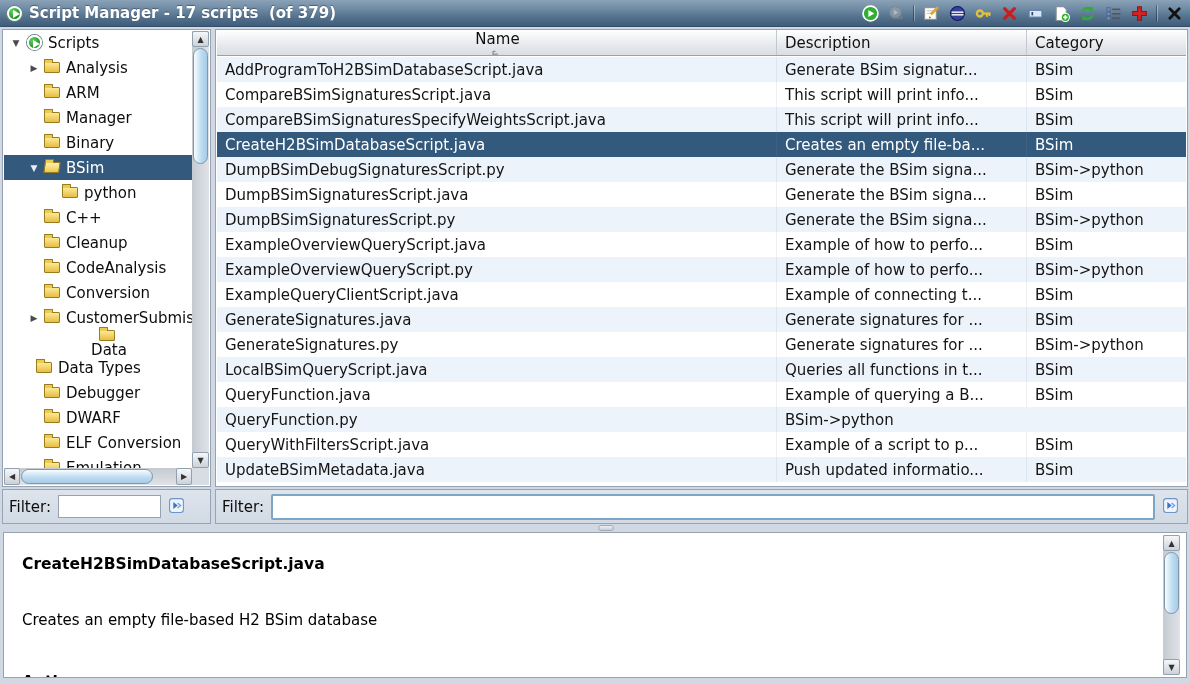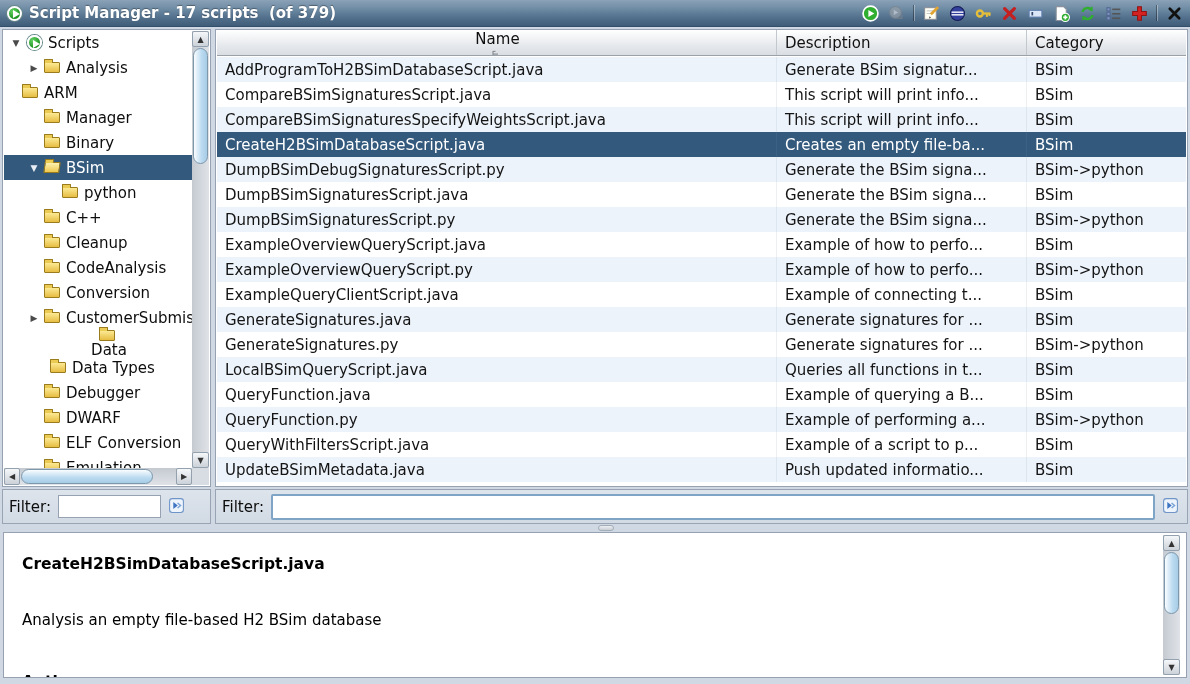--- a/index.html
+++ b/index.html
@@ -212,21 +212,21 @@
         </span>
         <span>Scripts</span>
       </div>
       <div class="tree-row" style="padding-left: 22px;">
         <span class="expander">▶</span>
         <span class="tree-icon">
           <span class="folder"></span>
         </span>
         <span>Analysis</span>
       </div>
-      <div class="tree-row" style="">
+      <div class="tree-row" style="padding-left: 22px;">
         <span class="expander"></span>
         <span class="tree-icon">
           <span class="folder"></span>
         </span>
         <span>ARM</span>
       </div>
       <div class="tree-row" style="padding-left: 22px;">
         <span class="expander"></span>
         <span class="tree-icon">
           <span class="folder"></span>
@@ -289,21 +289,21 @@
         </span>
         <span>CustomerSubmission</span>
       </div>
       <div class="tree-row" style="padding-left: 22px; flex-direction: column;">
         <span class="expander"></span>
         <span class="tree-icon">
           <span class="folder"></span>
         </span>
         <span>Data</span>
       </div>
-      <div class="tree-row" style="padding-left: 28px;">
+      <div class="tree-row" style="padding-left: 14px;">
         <span class="expander"></span>
         <span class="tree-icon">
           <span class="folder"></span>
         </span>
         <span>Data Types</span>
       </div>
       <div class="tree-row" style="padding-left: 22px; align-items: center;">
         <span class="expander"></span>
         <span class="tree-icon">
           <span class="folder"></span>
@@ -432,21 +432,20 @@
         <div class="td col1">Queries all functions in t...</div>
         <div class="td col2">BSim</div>
       </div>
       <div class="trow">
         <div class="td col0">QueryFunction.java</div>
         <div class="td col1">Example of querying a B...</div>
         <div class="td col2">BSim</div>
       </div>
       <div class="trow alt">
         <div class="td col0">QueryFunction.py</div>
-        <div class="td col1">Example of performing a...</div>
         <div class="td col2">BSim-&gt;python</div>
       </div>
       <div class="trow">
         <div class="td col0">QueryWithFiltersScript.java</div>
         <div class="td col1">Example of a script to p...</div>
         <div class="td col2">BSim</div>
       </div>
       <div class="trow alt">
         <div class="td col0">UpdateBSimMetadata.java</div>
         <div class="td col1">Push updated informatio...</div>
@@ -474,20 +473,20 @@
         <path d="M9 5.6 L11.8 8 L9 10.4" fill="none" stroke="#7aa3d6" stroke-width="1.4"></path>
       </svg></span>
 </div>
 
 <div class="hsplit">
   <div class="hsplit-handle"></div>
 </div>
 
 <div class="panel detail">
   <div class="detail-title">CreateH2BSimDatabaseScript.java</div>
-  <div class="detail-desc">Analysis an empty file-based H2 BSim database</div>
+  <div class="detail-desc">Creates an empty file-based H2 BSim database</div>
   <div class="detail-author">Author</div>
   <div class="vscroll2">
     <div class="sb-btn" style="top:0;left:0;">▲</div>
     <div class="sb-thumb" style="left:1px;right:1px;top:17px;height:62px;"></div>
     <div class="sb-btn" style="bottom:0;left:0;">▼</div>
   </div>
 </div>
 
 </body></html>

